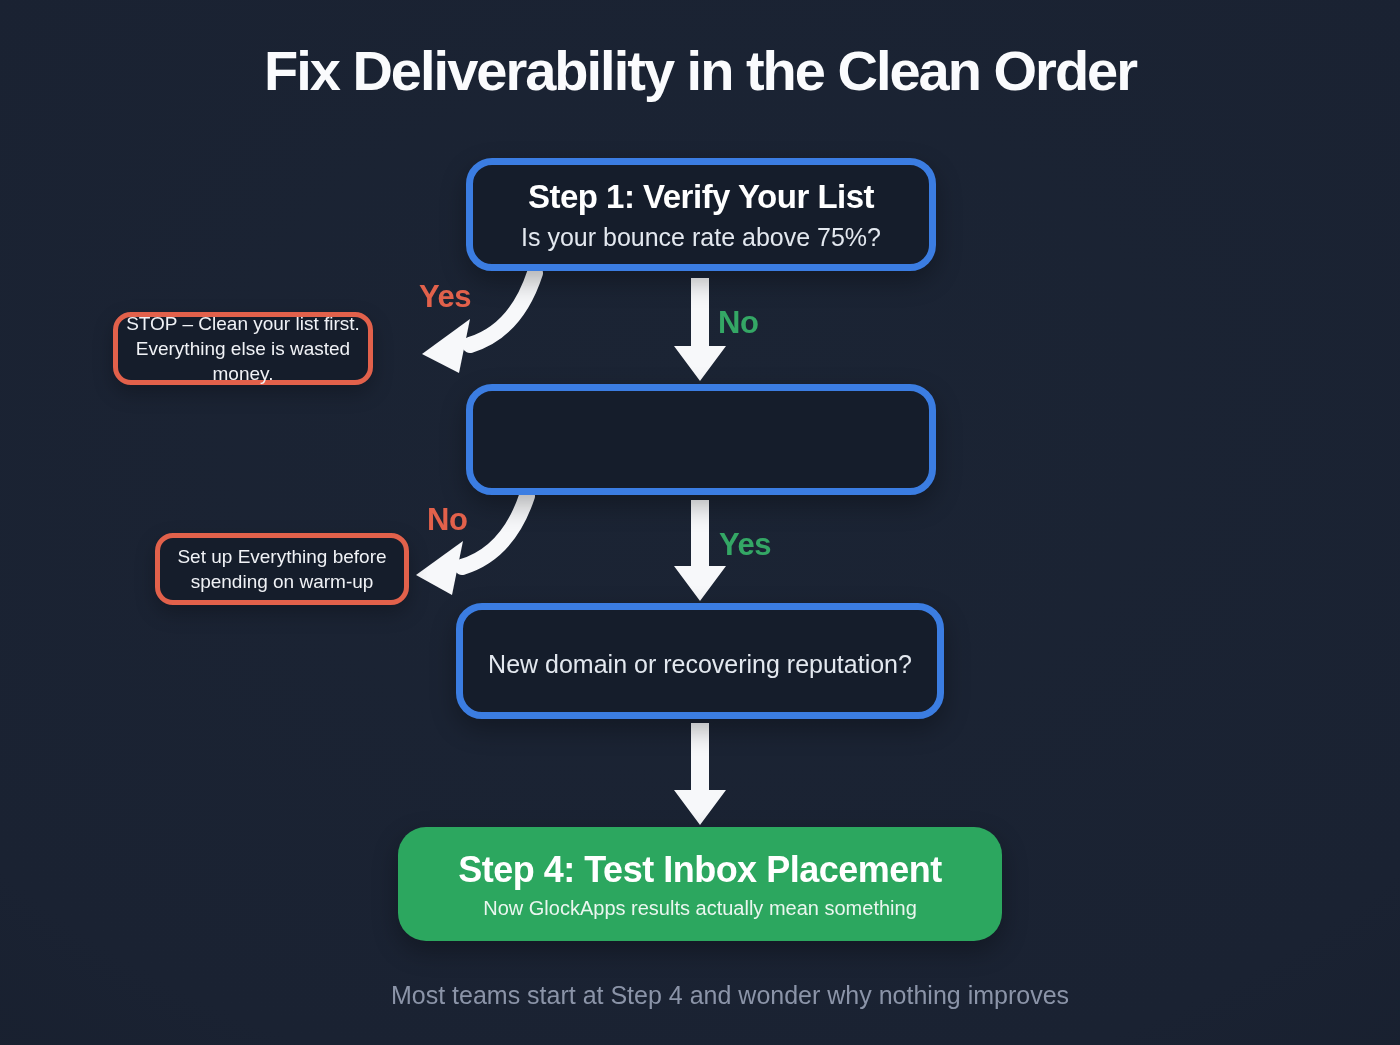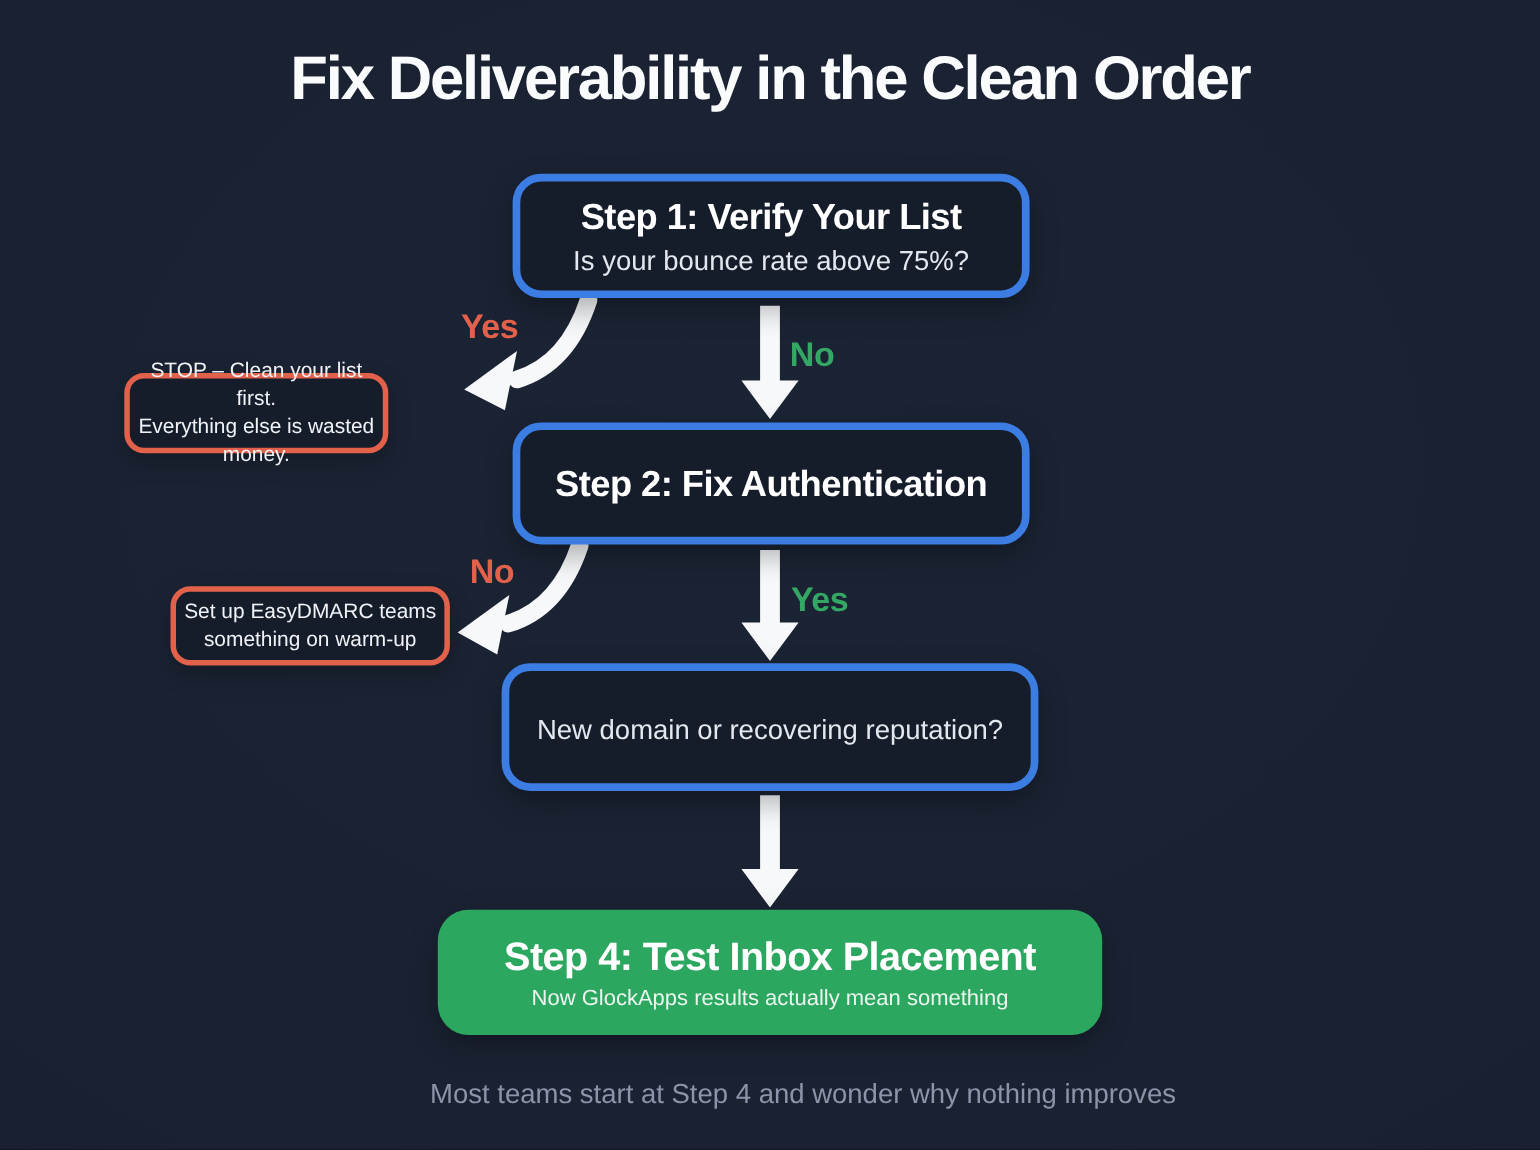--- a/index.html
+++ b/index.html
@@ -78,21 +78,21 @@
     display: flex;
     flex-direction: column;
     align-items: center;
     justify-content: center;
     text-align: center;
     font-size: 19px;
     line-height: 1.32;
     color: #f0f2f6;
     box-shadow: 0 8px 20px rgba(0,0,0,.25);
   }
-  .stop-box  { left: 113px; top: 312px; width: 240px; height: 73px; margin-top: 27px; }
+  .stop-box  { left: 113px; top: 312px; width: 260px; height: 73px; }
   .dmarc-box { left: 155px; top: 533px; width: 254px; height: 72px; }
 
   .branch-label {
     position: absolute;
     font-size: 31px;
     font-weight: 700;
     line-height: 1;
     letter-spacing: -0.5px;
   }
   .label-coral { color: var(--coral, #e2614b); }
@@ -142,29 +142,28 @@
 
   <div class="branch-label label-coral yes1">Yes</div>
   <div class="branch-label label-green no1">No</div>
 
   <div class="warning-box stop-box">
     <div>STOP – Clean your list first.</div>
     <div>Everything else is wasted money.</div>
   </div>
 
   <div class="step-box step2">
-    <div class="step-heading">Step 2: Fix Authentication</div>
   </div>
 
   <div class="branch-label label-coral no2">No</div>
   <div class="branch-label label-green yes2">Yes</div>
 
   <div class="warning-box dmarc-box">
-    <div>Set up EasyDMARC teams</div>
-    <div>something on warm-up</div>
+    <div>Set up Everything before</div>
+    <div>spending on warm-up</div>
   </div>
 
   <div class="step-box step3">
     <div class="step-question">New domain or recovering reputation?</div>
   </div>
 
   <div class="step-box step4">
     <div class="step-heading">Step 4: Test Inbox Placement</div>
     <div class="step-question">Now GlockApps results actually mean something</div>
   </div>

